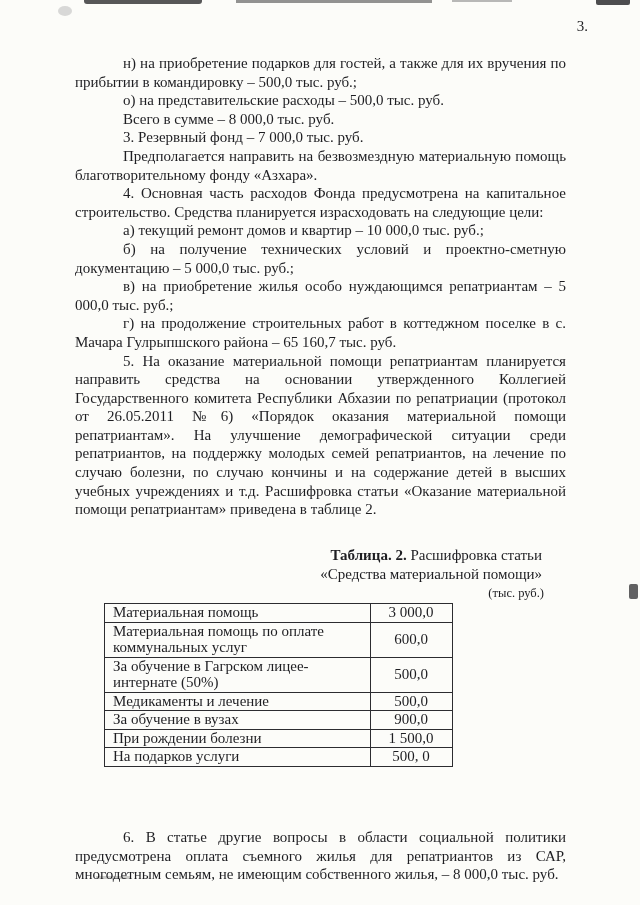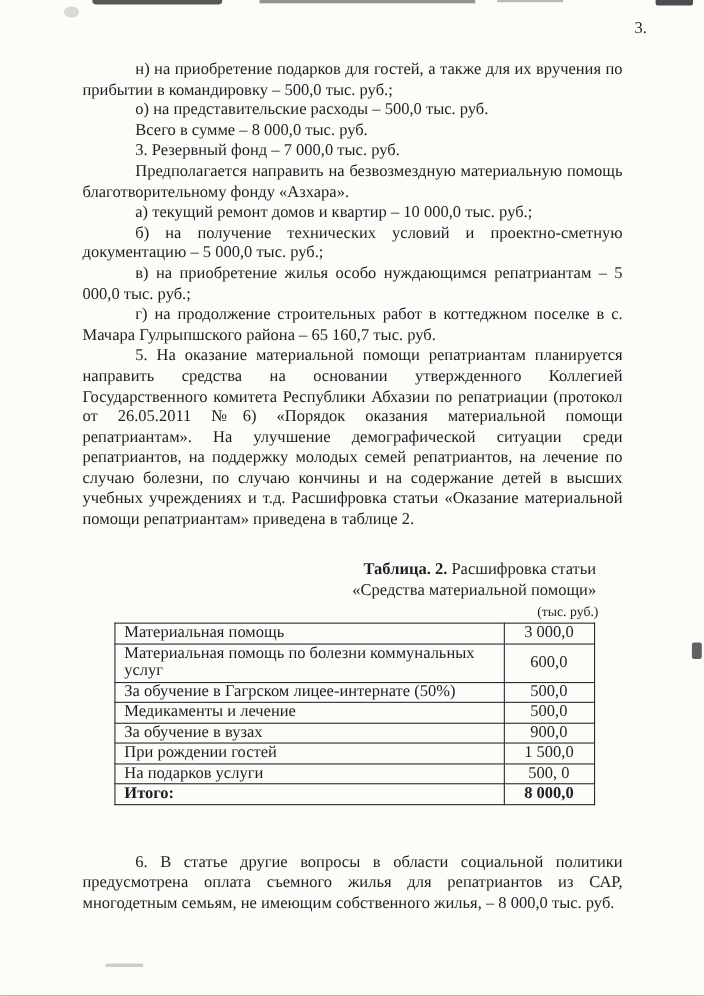--- a/index.html
+++ b/index.html
@@ -42,38 +42,38 @@
   }
   .table-caption .cap-bold { font-weight: bold; margin-left: 14px; }
   .unit-label {
     text-align: right;
     padding-right: 22px;
     font-size: 12.5px;
     margin-bottom: 1px;
   }
   table.exp-table {
     border-collapse: collapse;
-    width: 437px;
+    width: 349px;
     margin-left: 29px;
     background: #fcfcf9;
   }
   table.exp-table td {
     border: 1px solid #2c2c30;
     font-size: 15px;
     line-height: 16.5px;
     padding: 0 6px 1px 8px;
     vertical-align: middle;
   }
   table.exp-table td.val {
     width: 82px;
     text-align: center;
     padding-right: 9px;
   }
   table.exp-table tr.total-row td { font-weight: bold; }
-  p.closing-para { margin-top: 43px; }
+  p.closing-para { margin-top: 61px; }
   
   .artifact { position: absolute; background: #3a3a3c; pointer-events: none; }
   .a1 { left: 84px;  top: 0; width: 118px; height: 4px; border-radius: 0 0 3px 3px; opacity: .85; }
   .a2 { left: 236px; top: 0; width: 196px; height: 3px; opacity: .55; }
   .a3 { left: 452px; top: 0; width: 60px;  height: 2px; opacity: .35; }
   .a4 { left: 596px; top: 0; width: 34px;  height: 5px; opacity: .9; border-radius: 0 0 2px 2px; }
   .a5 { right: 2px;  top: 584px; width: 9px; height: 15px; opacity: .8; border-radius: 2px; }
   .a6 { left: 96px;  top: 876px; width: 34px; height: 3px; opacity: .25; }
   .a7 { left: 58px;  top: 6px; width: 14px; height: 10px; opacity: .18; border-radius: 50%; }
 </style>
@@ -92,66 +92,63 @@
 
   <div class="page-number">3.</div>
 
   <div class="content">
 
     <p class="body-para">н) на приобретение подарков для гостей, а также для их вручения по прибытии в командировку – 500,0 тыс. руб.;</p>
     <p class="body-para">о) на представительские расходы – 500,0 тыс. руб.</p>
     <p class="body-para">Всего в сумме – 8 000,0 тыс. руб.</p>
     <p class="body-para">3. Резервный фонд – 7 000,0 тыс. руб.</p>
     <p class="body-para">Предполагается направить на безвозмездную материальную помощь благотворительному фонду «Азхара».</p>
+    <p class="body-para">4. Основная часть расходов Фонда предусмотрена на капитальное строительство. Средства планируется израсходовать на следующие цели:</p>
     <p class="body-para">а) текущий ремонт домов и квартир – 10 000,0 тыс. руб.;</p>
     <p class="body-para">б) на получение технических условий и проектно-сметную документацию – 5 000,0 тыс. руб.;</p>
     <p class="body-para">в) на приобретение жилья особо нуждающимся репатриантам – 5 000,0 тыс. руб.;</p>
     <p class="body-para">г) на продолжение строительных работ в коттеджном поселке в с. Мачара Гулрыпшского района – 65 160,7 тыс. руб.</p>
     <p class="body-para">5. На оказание материальной помощи репатриантам планируется направить средства на основании утвержденного Коллегией Государственного комитета Республики Абхазии по репатриации (протокол от 26.05.2011 №6) «Порядок оказания материальной помощи репатриантам». На улучшение демографической ситуации среди репатриантов, на поддержку молодых семей репатриантов, на лечение по случаю болезни, по случаю кончины и на содержание детей в высших учебных учреждениях и т.д. Расшифровка статьи «Оказание материальной помощи репатриантам» приведена в таблице 2.</p>
 
     <div class="table-caption">
       <div><span class="cap-bold">Таблица. 2.</span><span> Расшифровка статьи</span></div>
       <div>«Средства материальной помощи»</div>
     </div>
 
     <div class="unit-label">(тыс. руб.)</div>
 
     <table class="exp-table">
       <tbody>
         <tr>
           <td>Материальная помощь</td>
           <td class="val">3 000,0</td>
         </tr>
         <tr>
-          <td>Материальная помощь по болезни коммунальных услуг</td>
+          <td>Материальная помощь по оплате коммунальных услуг</td>
           <td class="val">600,0</td>
         </tr>
         <tr>
           <td>За обучение в Гагрском лицее-интернате (50%)</td>
           <td class="val">500,0</td>
         </tr>
         <tr>
           <td>Медикаменты и лечение</td>
           <td class="val">500,0</td>
         </tr>
         <tr>
           <td>За обучение в вузах</td>
           <td class="val">900,0</td>
         </tr>
         <tr>
-          <td>При рождении гостей</td>
+          <td>При рождении болезни</td>
           <td class="val">1 500,0</td>
         </tr>
         <tr>
           <td>На подарков услуги</td>
           <td class="val">500, 0</td>
-        </tr>
-        <tr class="total-row">
-          <td>Итого:</td>
-          <td class="val">8 000,0</td>
         </tr>
       </tbody>
     </table>
 
     <p class="body-para closing-para">6. В статье другие вопросы в области социальной политики предусмотрена оплата съемного жилья для репатриантов из САР, многодетным семьям, не имеющим собственного жилья, – 8 000,0 тыс. руб.</p>
 
   </div>
 </div>
 
 </body></html>

